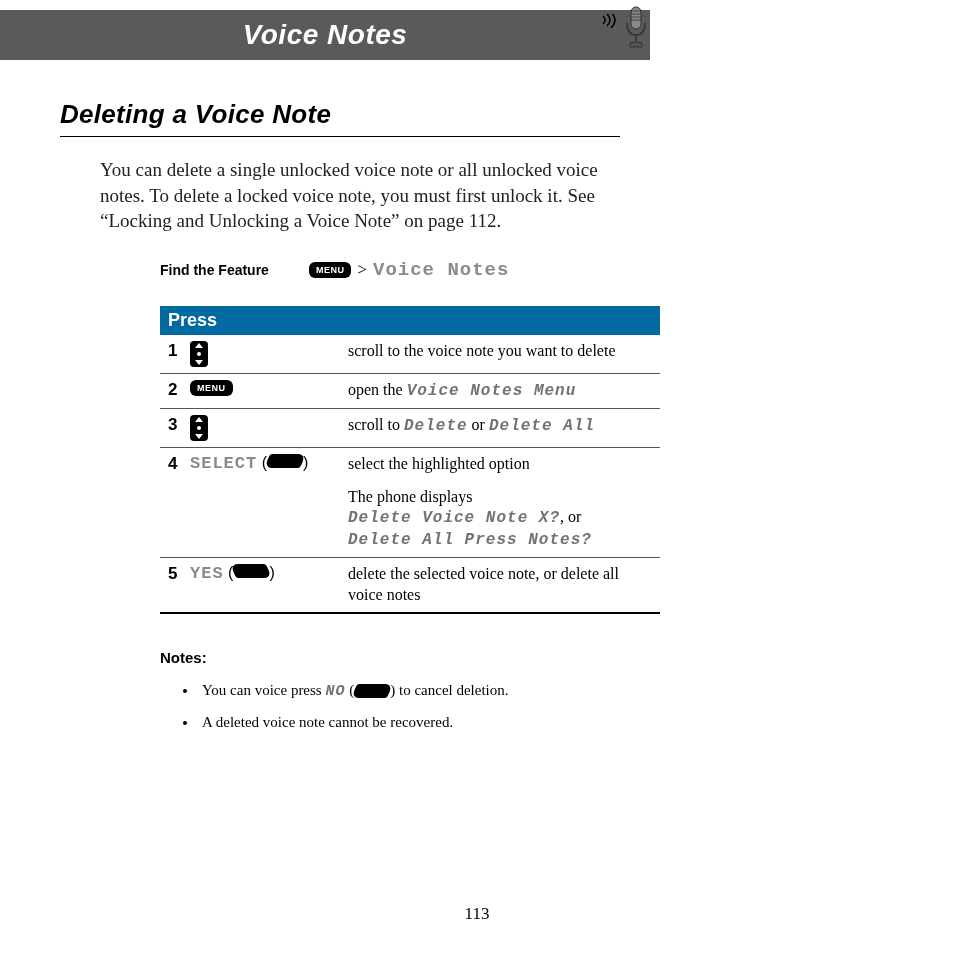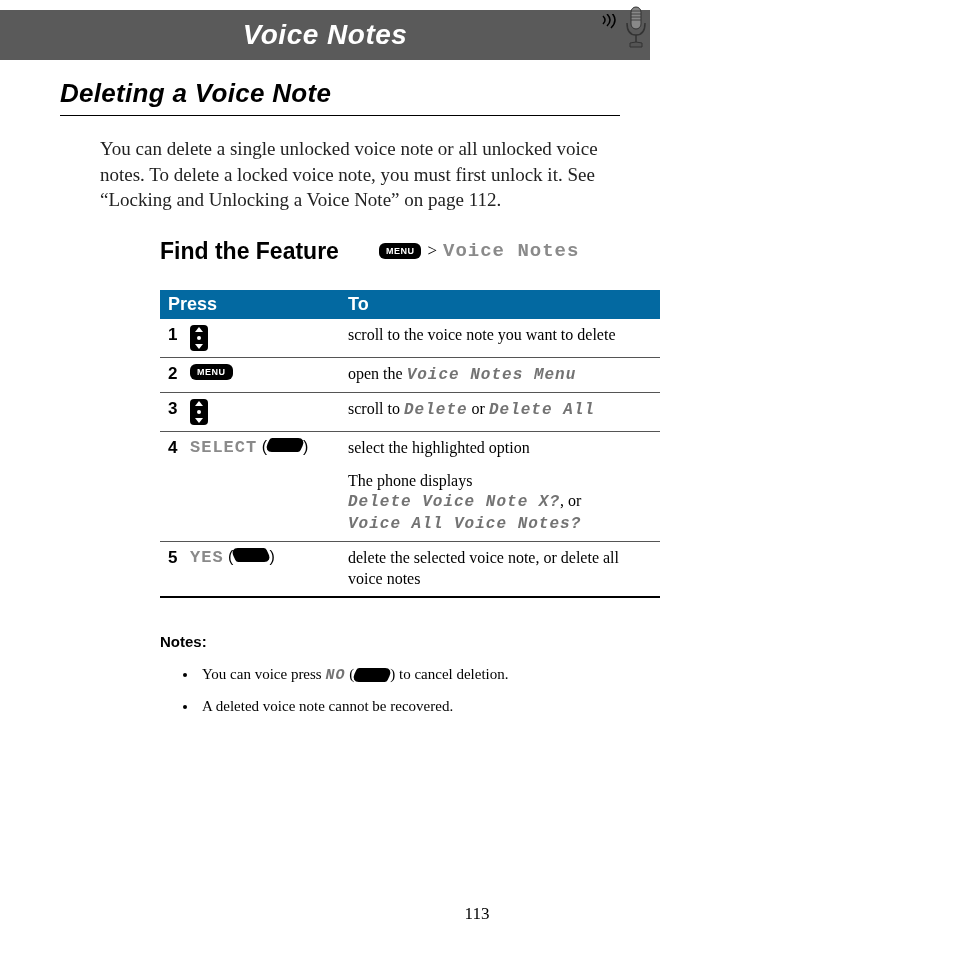--- a/index.html
+++ b/index.html
@@ -37,21 +37,21 @@
 }
 .mic-area {
   position: absolute;
   right: 305px;
   top: 5px;
   display: flex;
   align-items: center;
   gap: 4px;
 }
 .content {
-  padding: 18px 90px 0 60px;
+  padding: 39px 90px 0 60px;
 }
 .section-title {
   font-style: italic;
   font-weight: bold;
   font-size: 26px;
   font-family: Arial, sans-serif;
   color: #000;
   margin-bottom: 6px;
   letter-spacing: 0.3px;
 }
@@ -68,21 +68,21 @@
   color: #222;
   font-family: Liberation Serif, serif;
 }
 .find-feature {
   margin: 25px 0 25px 100px;
   display: flex;
   align-items: center;
 }
 .find-feature-label {
   font-weight: bold;
-  font-size: 23px;
+  font-size: 14px;
   font-family: Arial, sans-serif;
   margin-right: 40px;
 }
 .menu-key {
   display: inline-flex;
   align-items: center;
   justify-content: center;
   background: #000;
   color: #fff;
   font-size: 9px;
@@ -260,21 +260,20 @@
   <div class="find-feature">
     <span class="find-feature-label">Find the Feature</span>
     <span class="menu-key">MENU</span>
     <span class="gt">&gt;</span>
     <span class="menu-label">Voice Notes</span>
   </div>
 
   <div class="table-wrap">
     <div class="table-head">
       <div class="col-press">Press</div>
-      <div class="col-to">To</div>
     </div>
 
     <div class="trow">
       <div class="step-num">1</div>
       <div class="press-cell">
         <span class="keycap-scroll">
           <span class="tri-up"></span>
             <span class="dot"></span>
             <span class="tri-down"></span>
         </span>
@@ -315,21 +314,21 @@
         <span>)</span>
       </div>
       <div class="to-cell">select the highlighted option</div>
     </div>
     <div class="trow">
       <div class="step-num"></div>
       <div class="press-cell"></div>
       <div class="to-cell">
         <span>The phone displays</span><br>
         <span class="mono">Delete Voice Note X?</span><span>, or</span><br>
-        <span class="mono">Voice All Voice Notes?</span>
+        <span class="mono">Delete All Press Notes?</span>
       </div>
     </div>
 
     <div class="trow">
       <div class="step-num">5</div>
       <div class="press-cell">
         <span class="soft-label">YES</span>
         <span>&nbsp;(</span>
         <span class="softkey-shape left inline-icon"></span>
         <span>)</span>

